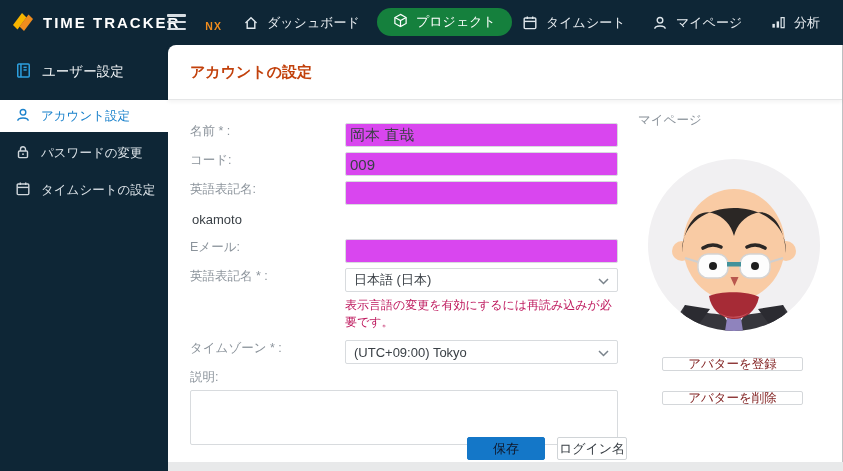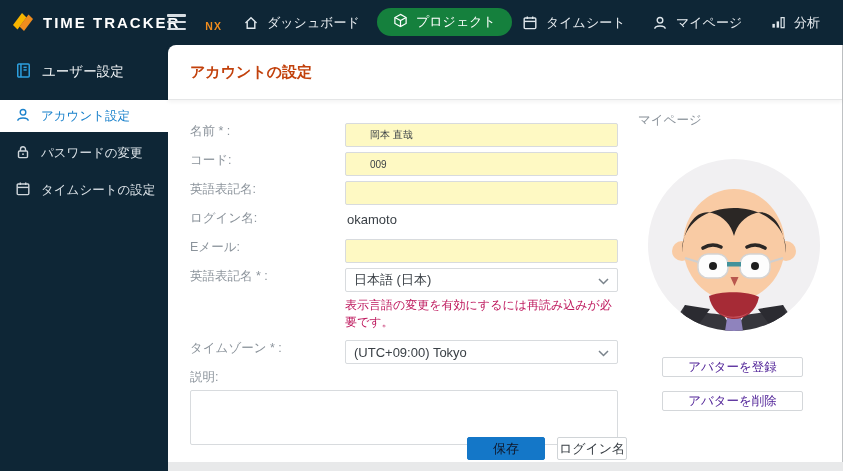--- a/index.html
+++ b/index.html
@@ -36,35 +36,35 @@
   .corner-bg { position:absolute; left:168px; top:45px; width:14px; height:14px; background:#0e2636; z-index:1; }
   .content { position:absolute; left:168px; top:45px; width:675px; height:417px; background:#fff; border-right:1px solid #bfc2c4; border-radius:8px 0 0 0; z-index:2; }
   .content-header { height:55px; display:flex; align-items:center; padding-left:22px; border-bottom:1px solid #e5e6e7; box-shadow:0 2px 4px rgba(0,0,0,0.05); }
   .page-title { font-size:15px; font-weight:700; color:#c2410c; }
   .content-body { position:relative; height:361px; }
   
   .form { position:absolute; left:22px; top:23px; width:428px; }
   .frow { display:flex; align-items:flex-start; min-height:24px; margin-bottom:5px; }
   .flabel { width:155px; flex-shrink:0; font-size:12.5px; color:#8b939b; }
   .fctrl { width:273px; }
-  .tbox { width:100%; height:24px; border:1px solid #d8dbde; border-radius:2px; padding:0 24px; font-size:10px; color:#3a4046; font-family:inherit; outline:none; background:#fef9c3; }
+  .tbox { width:100%; height:24px; border:1px solid #d8dbde; border-radius:2px; padding:0 4px; font-size:15px; color:#3a4046; font-family:inherit; outline:none; background:#d946ef; }
   .static-val { font-size:13px; color:#3a4046; padding-left:2px; }
   .selbox { width:100%; height:24px; border:1px solid #d8dbde; border-radius:2px; display:flex; align-items:center; justify-content:space-between; padding:0 8px; font-size:13px; color:#3a4046; cursor:pointer; background:#fff; }
   .hint-row { margin-left:155px; font-size:12px; color:#be185d; margin-top:1px; margin-bottom:9px; }
   .desc-label { margin-top:3px; margin-bottom:4px; font-size:12.5px; color:#8b939b; }
   .desc-area { width:428px; height:55px; border:1px solid #d8dbde; border-radius:2px; resize:none; font-family:inherit; font-size:13px; color:#3a4046; padding:4px 8px; outline:none; }
   
   .btn-row { position:absolute; left:299px; top:337px; display:flex; gap:12px; }
   .btn { height:23px; border-radius:2px; font-size:13px; font-family:inherit; cursor:pointer; display:flex; align-items:center; justify-content:center; }
   .btn-save { width:78px; background:#1477c8; border:1px solid #1477c8; color:#0f172a; }
   .btn-cancel { width:70px; background:#fff; border:1px solid #d0d4d7; color:#3a4046; }
   
   .avatar-label { position:absolute; left:470px; top:12px; font-size:12.5px; color:#8b939b; }
   .avatar-circle { position:absolute; left:480px; top:59px; width:172px; height:172px; border-radius:50%; background:#f1f0f2; overflow:hidden; }
-  .avatar-btn { position:absolute; left:494px; width:141px; height:20px; background:#fff; border:1px solid #d4d7da; border-radius:2px; font-size:12.5px; color:#4c1d95; font-family:inherit; cursor:pointer; display:flex; align-items:center; justify-content:center; }
+  .avatar-btn { position:absolute; left:494px; width:141px; height:14px; background:#fff; border:1px solid #d4d7da; border-radius:2px; font-size:12.5px; color:#7f1d1d; font-family:inherit; cursor:pointer; display:flex; align-items:center; justify-content:center; }
   .avatar-register { top:257px; }
   .avatar-delete { top:291px; }
 </style>
 </head>
 <body>
 
 <div class="topbar">
   <div class="logo">
     <span>
       <svg width="26" height="26" viewBox="0 0 26 26">
@@ -204,21 +204,20 @@
         <span class="flabel">コード:</span>
         <span class="fctrl"><input class="tbox" type="text" value="009" style=""></span>
       </div>
 
       <div class="frow">
         <span class="flabel">英語表記名:</span>
         <span class="fctrl"><input class="tbox" type="text" value="" style=""></span>
       </div>
 
       <div class="frow">
-        <span class="flabel">ログイン名:</span>
         <span class="fctrl"><span class="static-val">okamoto</span></span>
       </div>
 
       <div class="frow">
         <span class="flabel">Eメール:</span>
         <span class="fctrl"><input class="tbox" type="text" value="" style=""></span>
       </div>
 
       <div class="frow">
         <span class="flabel">英語表記名 * :</span>

